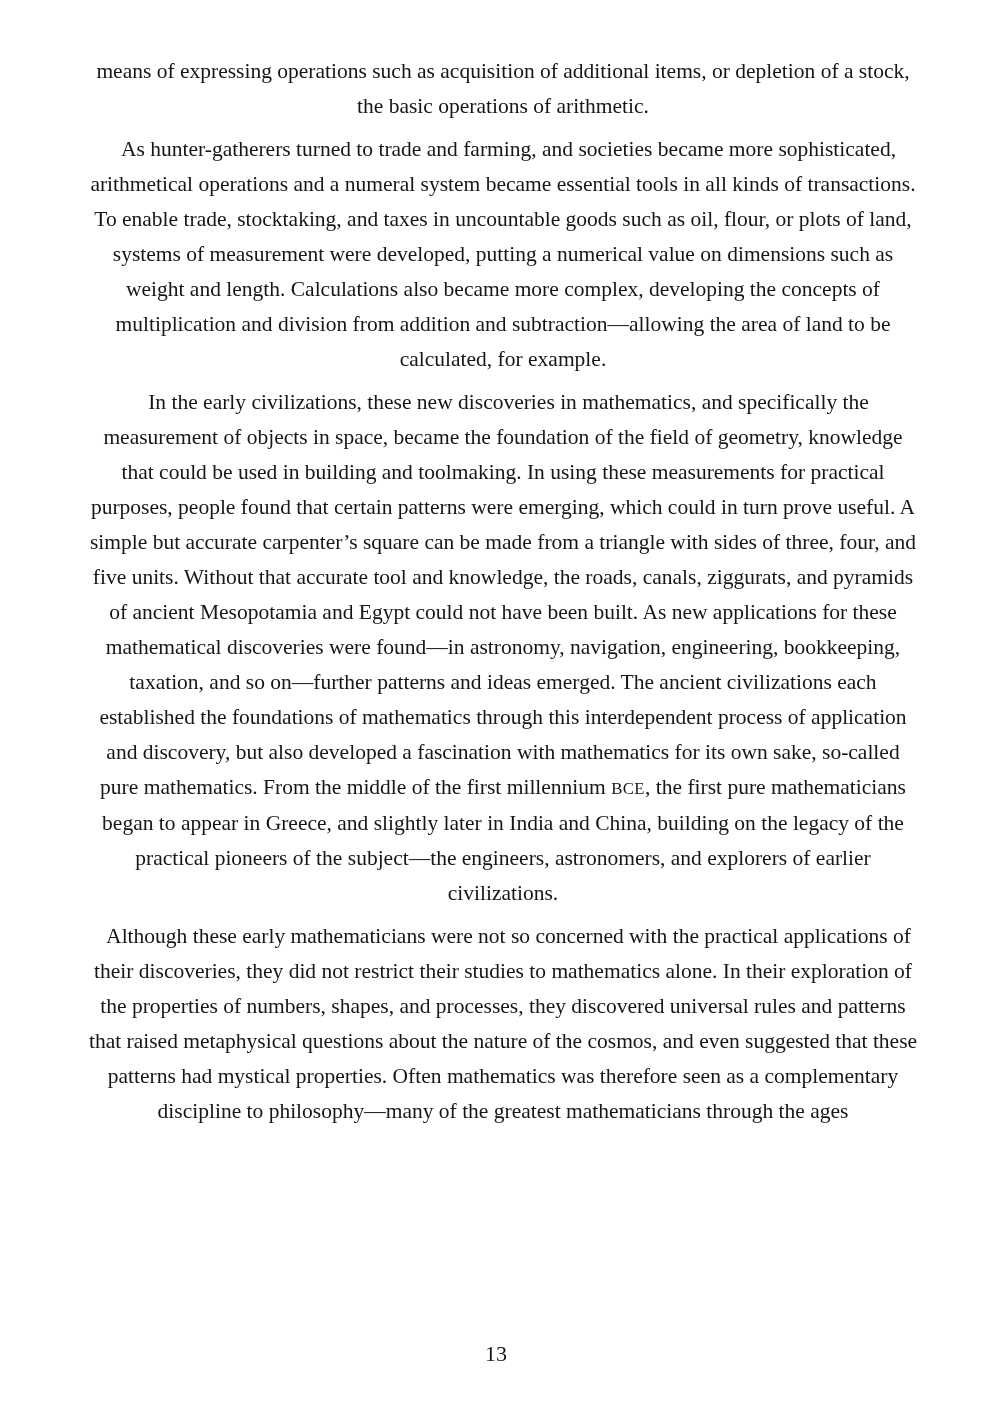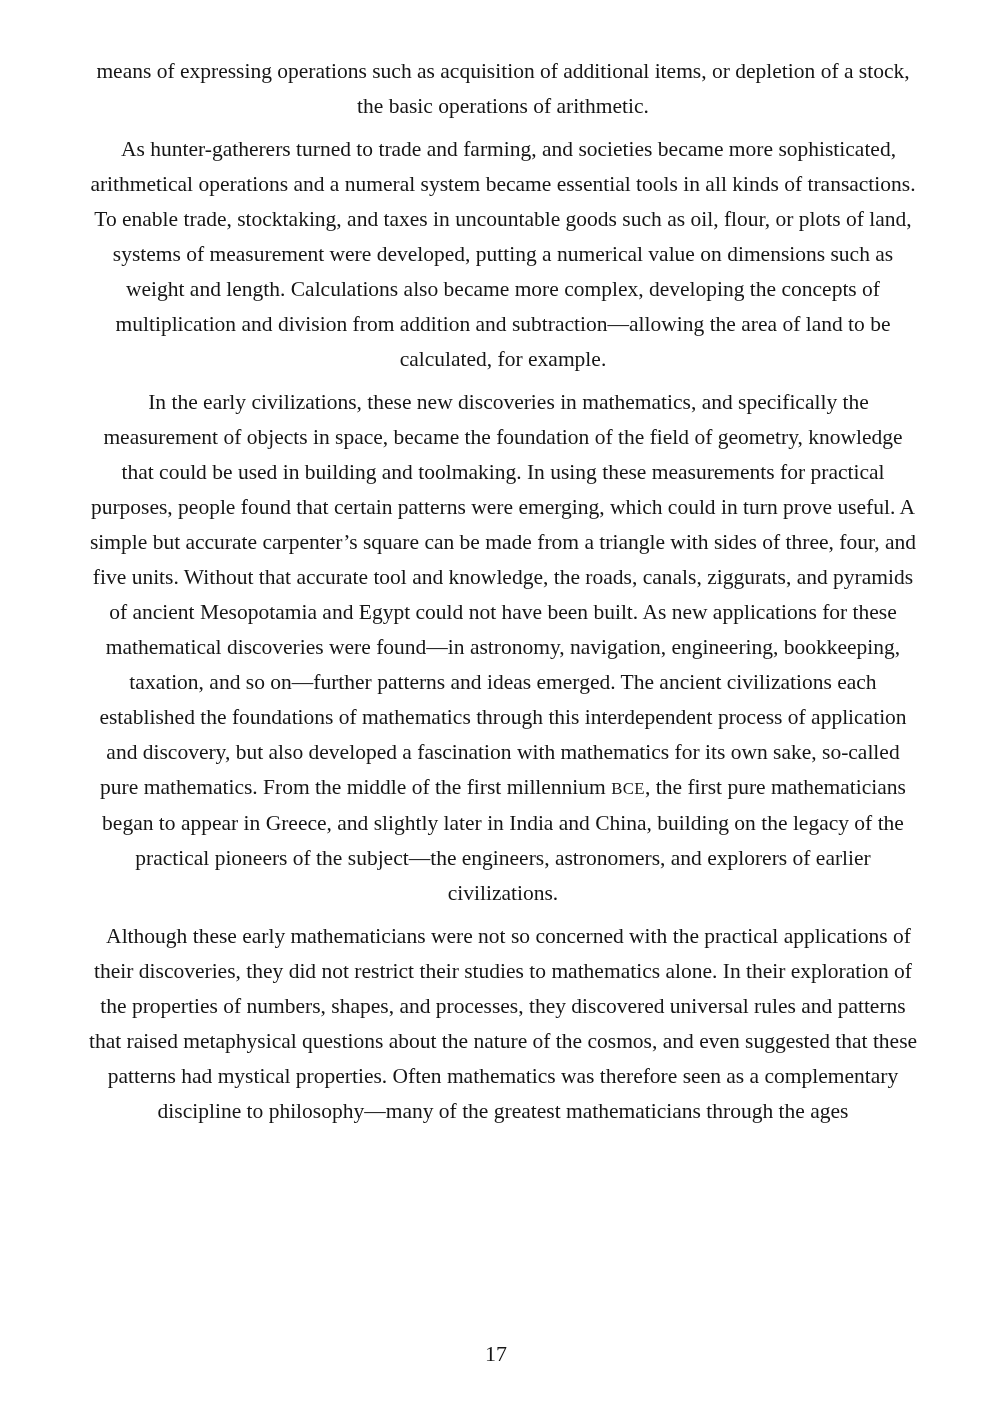--- a/index.html
+++ b/index.html
@@ -52,14 +52,14 @@
 </head>
 <body>
 
 <div class="page">
   <main class="text-block">
       <p class="para">means of expressing operations such as acquisition of additional items, or depletion of a stock, the basic operations of arithmetic.</p>
       <p class="para indent">As hunter-gatherers turned to trade and farming, and societies became more sophisticated, arithmetical operations and a numeral system became essential tools in all kinds of transactions. To enable trade, stocktaking, and taxes in uncountable goods such as oil, flour, or plots of land, systems of measurement were developed, putting a numerical value on dimensions such as weight and length. Calculations also became more complex, developing the concepts of multiplication and division from addition and subtraction—allowing the area of land to be calculated, for example.</p>
       <p class="para indent">In the early civilizations, these new discoveries in mathematics, and specifically the measurement of objects in space, became the foundation of the field of geometry, knowledge that could be used in building and toolmaking. In using these measurements for practical purposes, people found that certain patterns were emerging, which could in turn prove useful. A simple but accurate carpenter’s square can be made from a triangle with sides of three, four, and five units. Without that accurate tool and knowledge, the roads, canals, ziggurats, and pyramids of ancient Mesopotamia and Egypt could not have been built. As new applications for these mathematical discoveries were found—in astronomy, navigation, engineering, bookkeeping, taxation, and so on—further patterns and ideas emerged. The ancient civilizations each established the foundations of mathematics through this interdependent process of application and discovery, but also developed a fascination with mathematics for its own sake, so-called pure mathematics. From the middle of the first millennium <span class="smallcaps">BCE</span>, the first pure mathematicians began to appear in Greece, and slightly later in India and China, building on the legacy of the practical pioneers of the subject—the engineers, astronomers, and explorers of earlier civilizations.</p>
       <p class="para indent">Although these early mathematicians were not so concerned with the practical applications of their discoveries, they did not restrict their studies to mathematics alone. In their exploration of the properties of numbers, shapes, and processes, they discovered universal rules and patterns that raised metaphysical questions about the nature of the cosmos, and even suggested that these patterns had mystical properties. Often mathematics was therefore seen as a complementary discipline to philosophy—many of the greatest mathematicians through the ages</p>
     </main>
-  <div class="page-number">17</div>
+  <div class="page-number">13</div>
 </div>
 
 </body></html>

